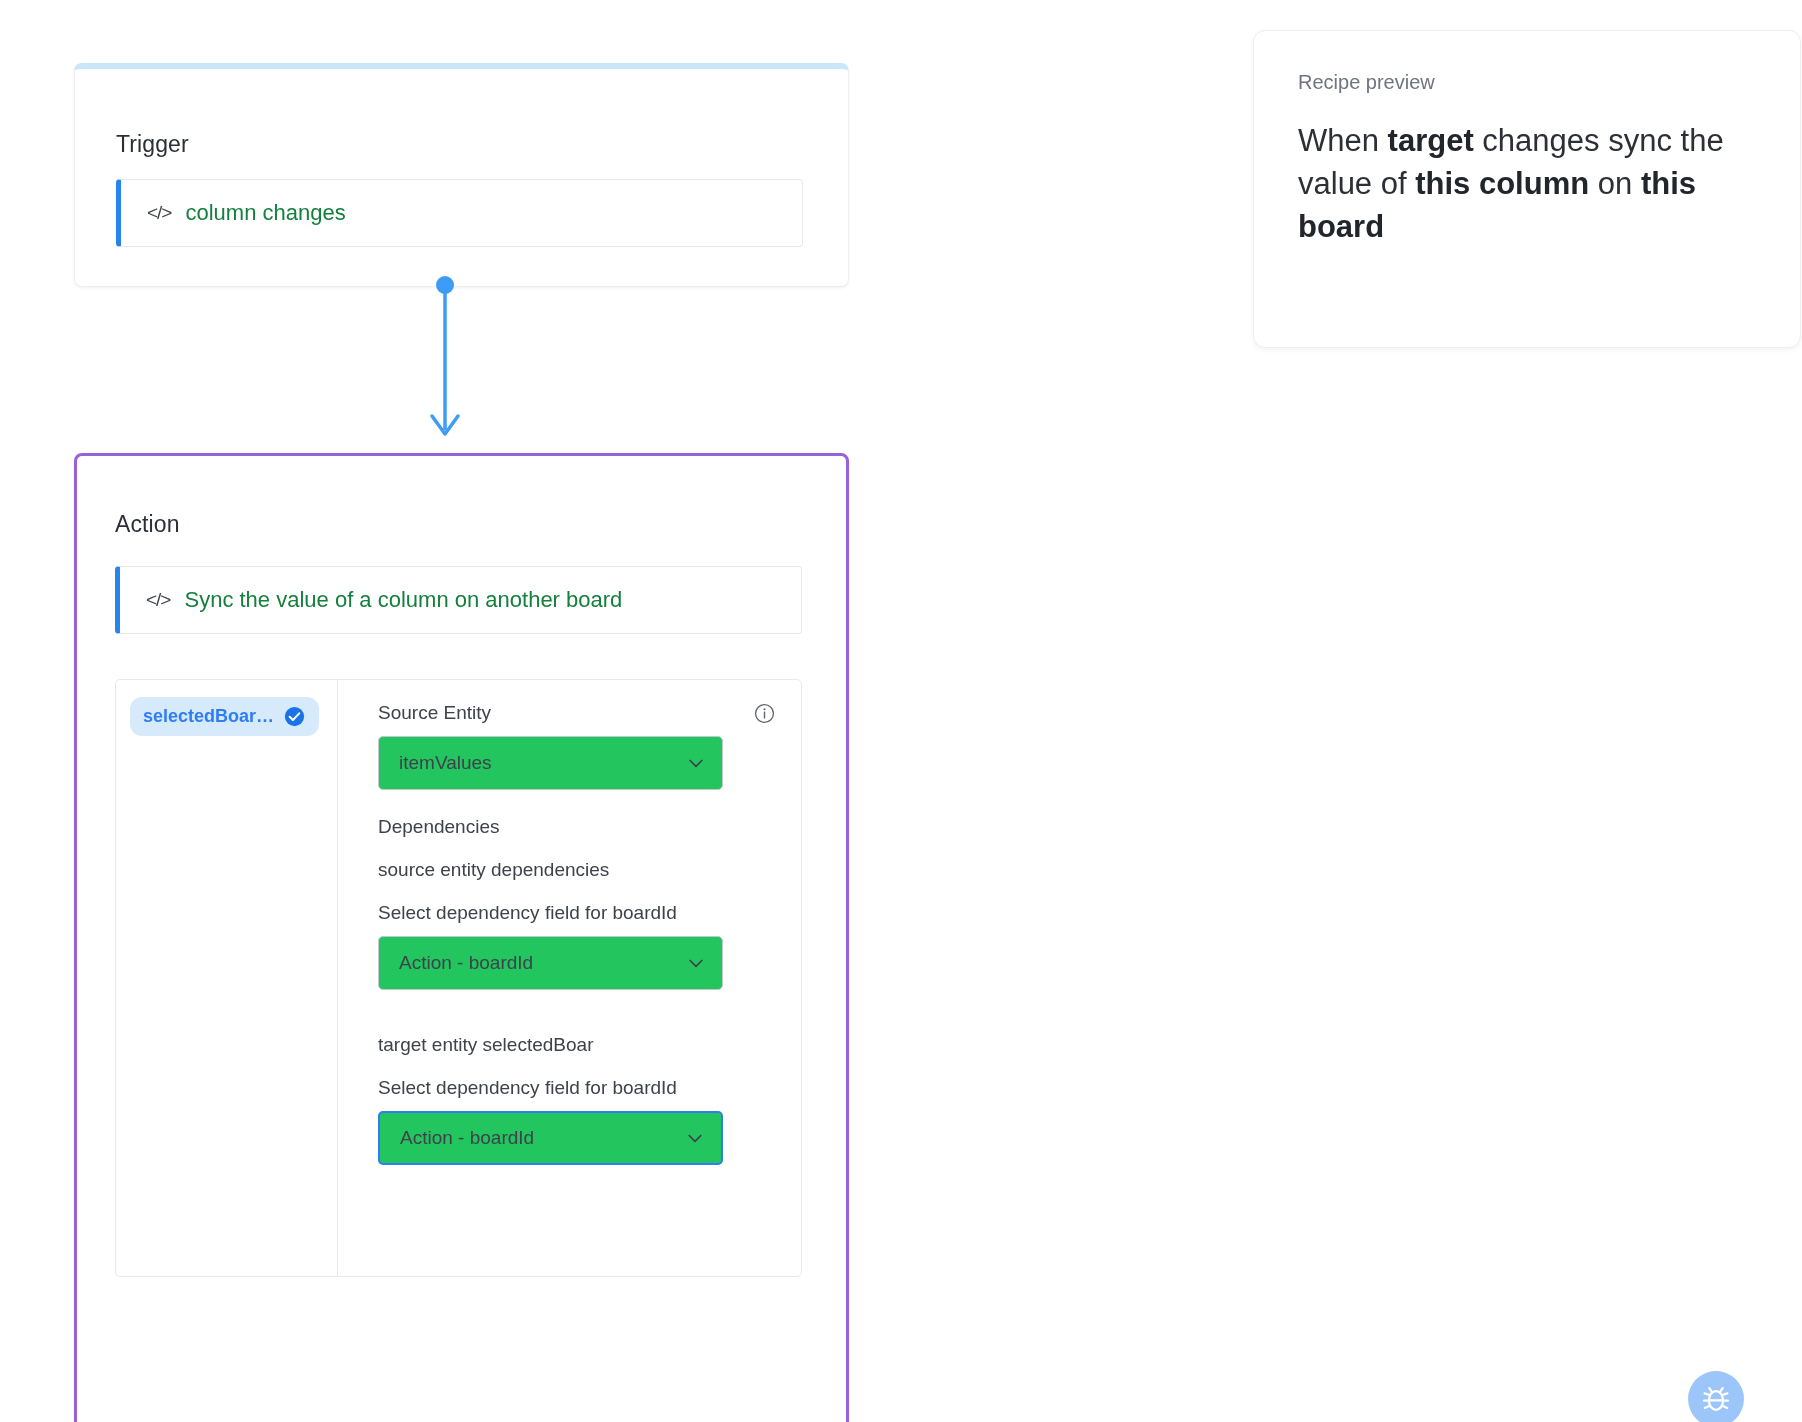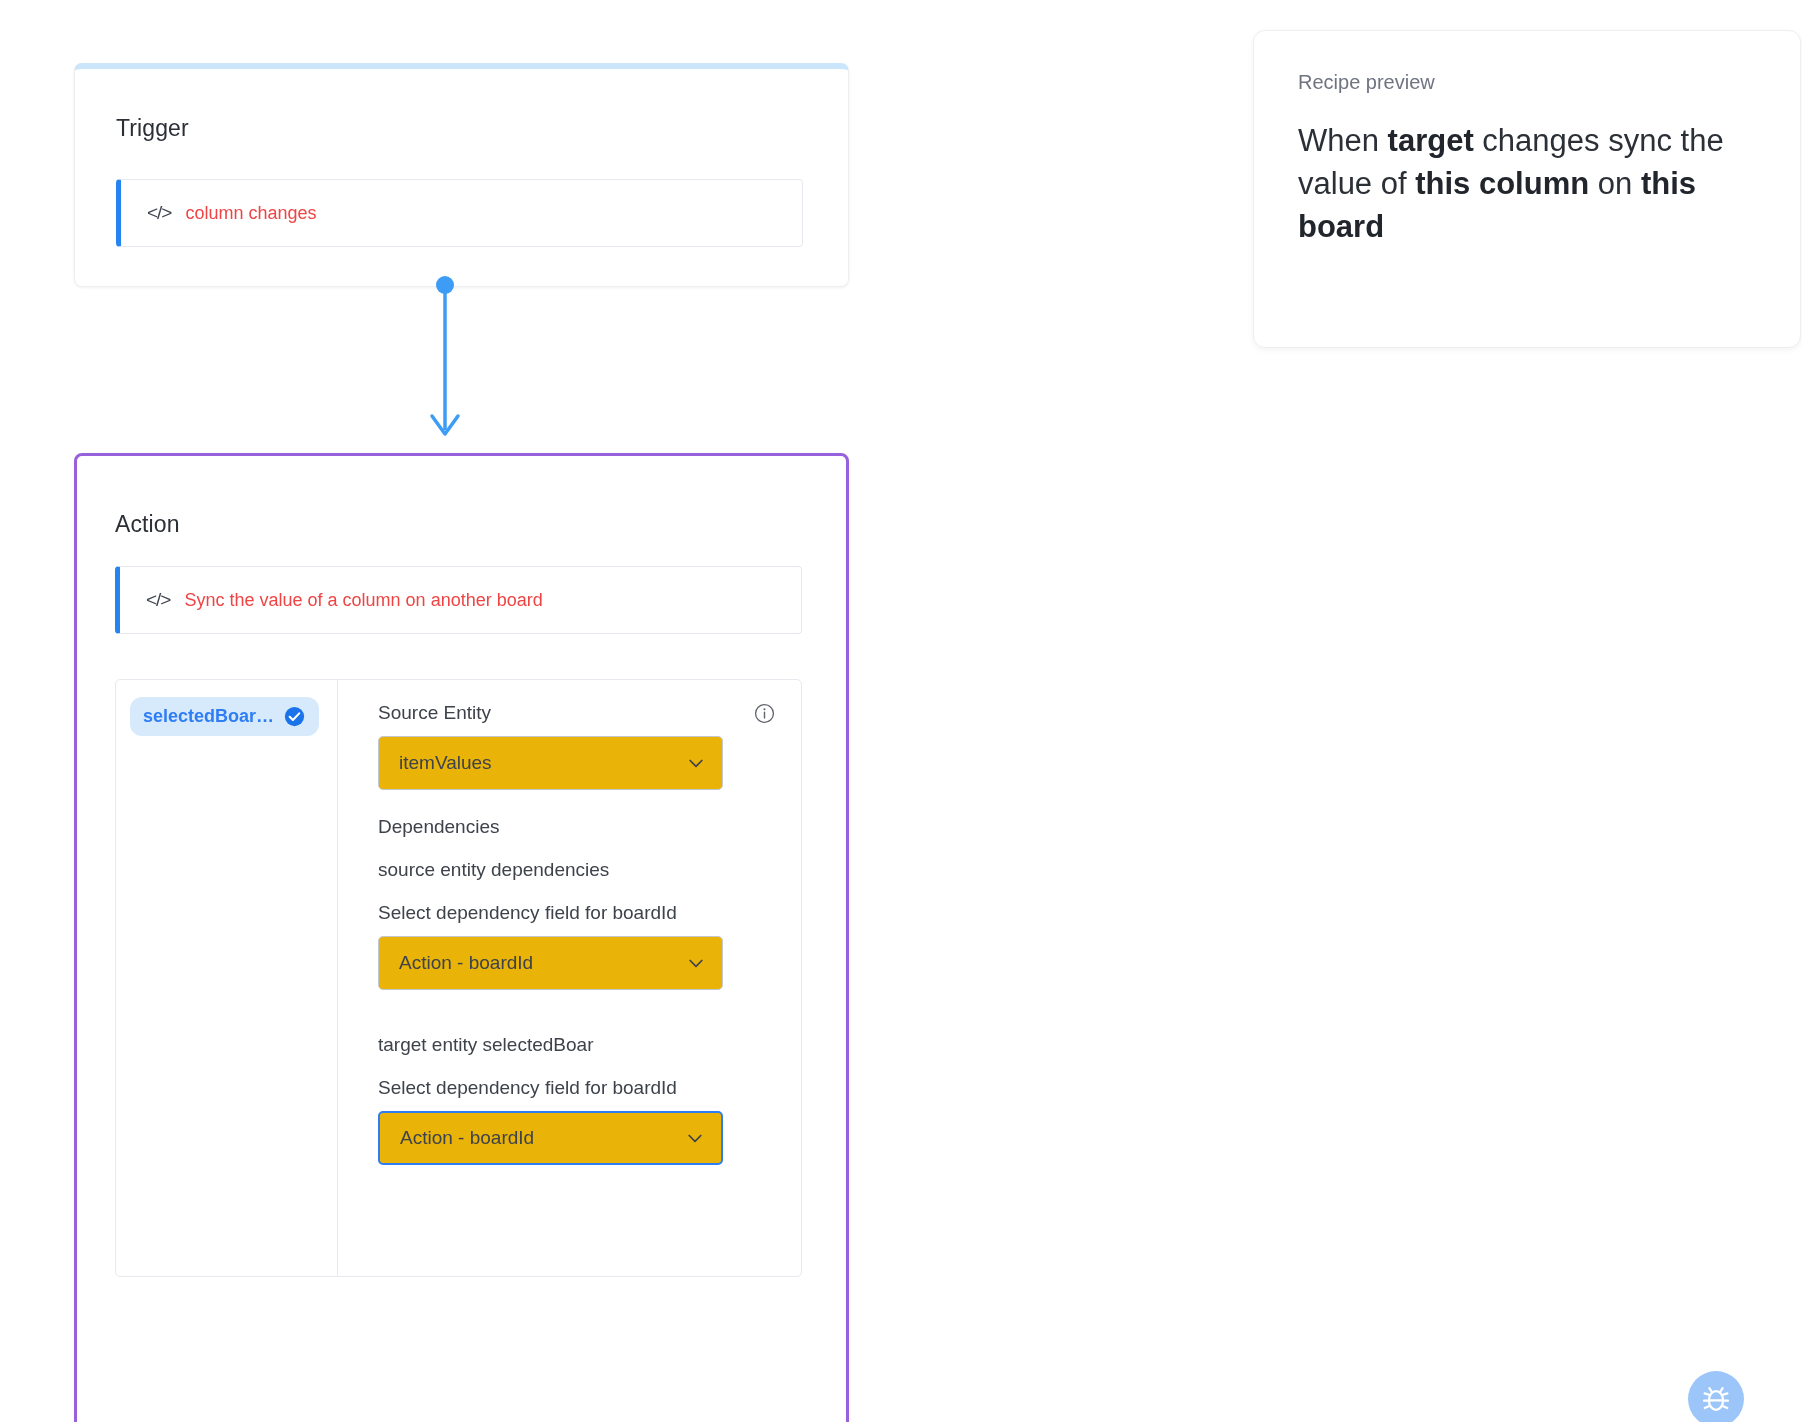--- a/index.html
+++ b/index.html
@@ -30,21 +30,21 @@
     box-shadow: 0 1px 3px rgba(16,24,40,0.06);
   }
   .card-heading {
     font-size: 23px;
     color: #2b2f36;
     font-weight: 400;
     letter-spacing: 0.1px;
   }
   .trigger-card .card-heading {
     position: absolute;
-    left: 41px; top: 46px;
+    left: 41px; top: 62px;
   }
   .step-row {
     position: absolute;
     background: #ffffff;
     border: 1px solid #e7e9ee;
     border-left: 5px solid #2684f0;
     border-radius: 4px;
     display: flex;
     align-items: center;
     gap: 14px;
@@ -54,22 +54,22 @@
     left: 41px; top: 110px;
     width: 687px; height: 68px;
   }
   .code-glyph {
     font-family: "Liberation Sans", sans-serif;
     font-size: 19px;
     color: #3f444d;
     letter-spacing: -1px;
   }
   .step-label {
-    font-size: 18px;
-    color: #ef4444;
+    font-size: 22px;
+    color: #15803d;
     font-weight: 400;
   }
 
   
   .connector {
     position: absolute;
     left: 420px; top: 276px;
     width: 50px; height: 170px;
   }
 
@@ -142,21 +142,21 @@
     color: #3d424b;
     font-weight: 400;
   }
   .info-icon { width: 21px; height: 21px; display: block; }
   .select {
     margin-top: 12px;
     width: 345px;
     height: 54px;
     border: 1px solid #c3c7ce;
     border-radius: 5px;
-    background: #eab308;
+    background: #22c55e;
     display: flex;
     align-items: center;
     justify-content: space-between;
     padding: 0 16px 0 20px;
     text-align: center;
   }
   .select.focused {
     border: 2px solid #2f7df4;
   }
   .select-value {

